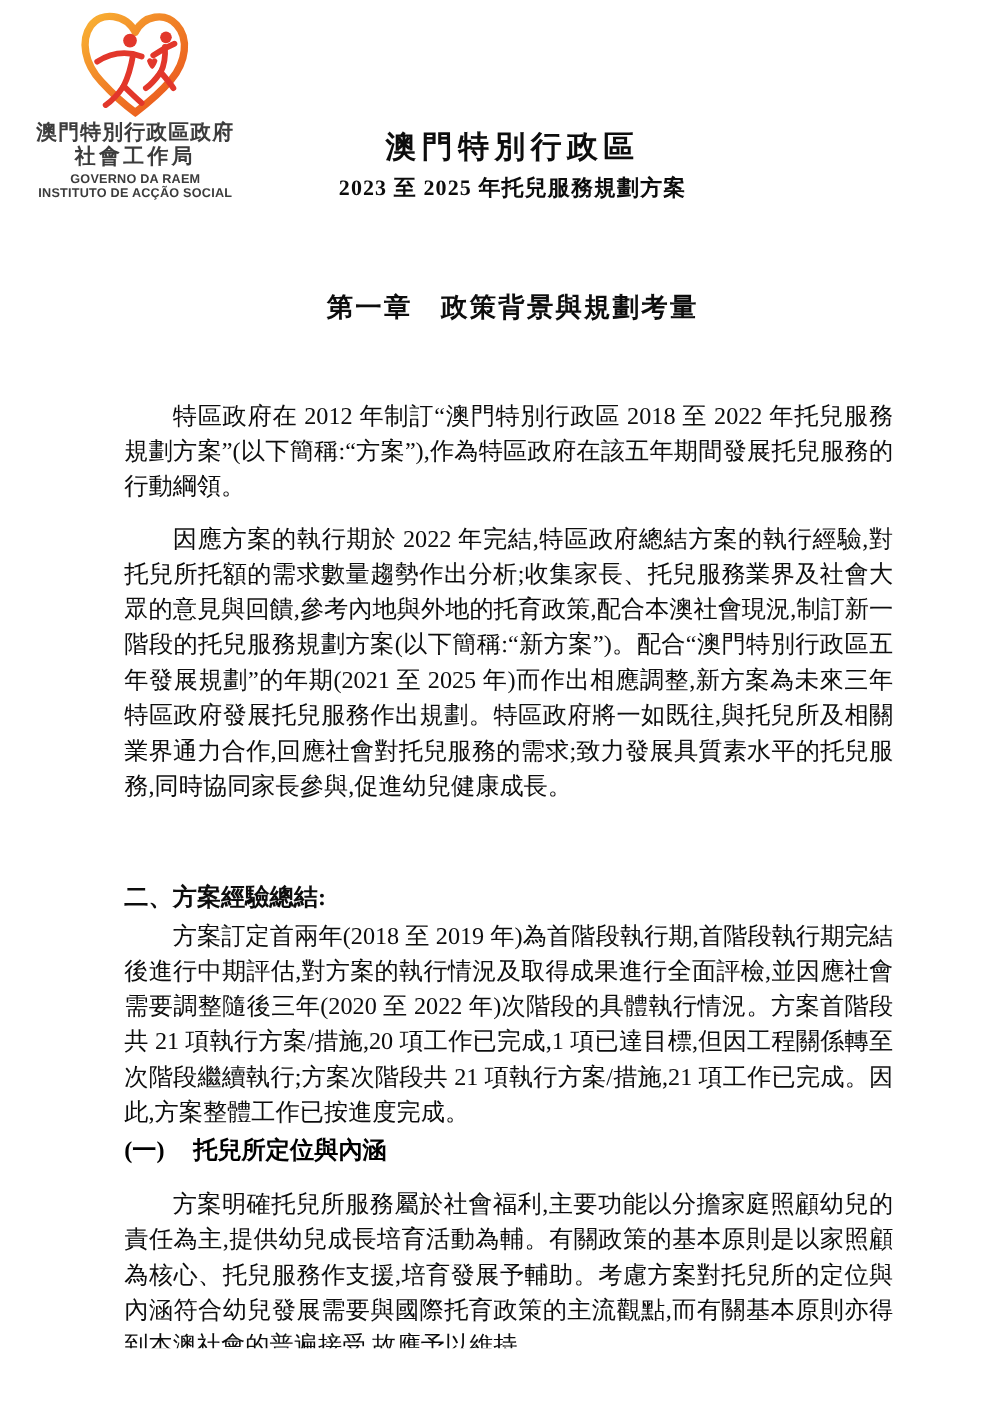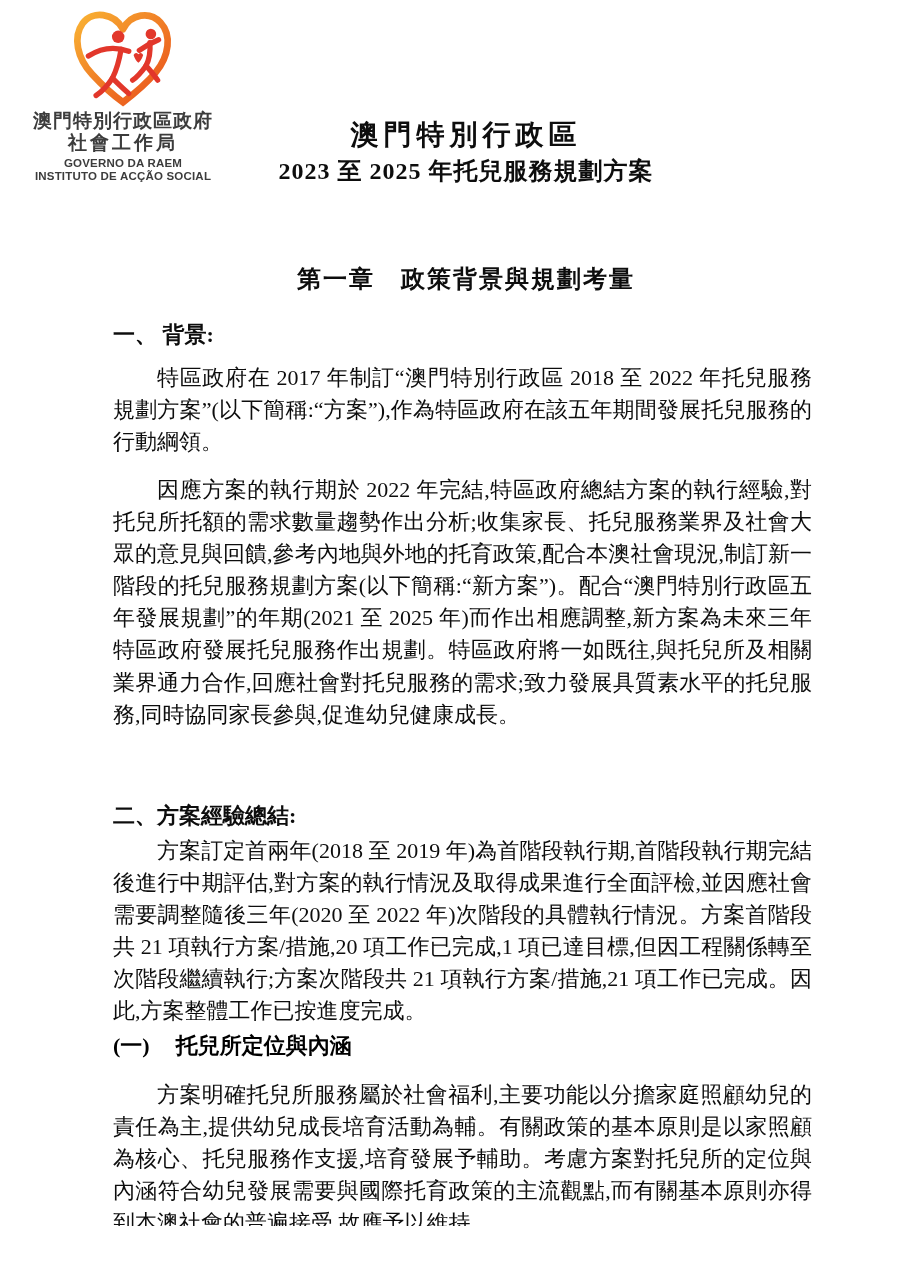--- a/index.html
+++ b/index.html
@@ -14,21 +14,21 @@
     font-family:"Liberation Sans","DejaVu Sans",sans-serif; font-weight:bold; color:#3c3c3c;
   }
   .logo-heart { width:106px; height:100px; margin:0 auto 2px auto; display:block; }
   .org-zh1 { font-size:19px; line-height:22px; letter-spacing:1px; white-space:nowrap; }
   .org-zh2 { font-size:19px; line-height:22px; letter-spacing:3px; white-space:nowrap; }
   .org-pt1 { font-size:11.5px; line-height:13px; margin-top:3px; letter-spacing:0.2px; }
   .org-pt2 { font-size:11.5px; line-height:13px; letter-spacing:0.2px; }
   
   .doc-title { position:absolute; left:110px; top:117px; width:712px; margin:0; text-align:center; font-weight:bold; color:#0d0d0d; }
   .doc-title .t1 { display:block; font-size:28px; line-height:36px; letter-spacing:5px; }
-  .doc-title .t2 { display:block; font-size:24px; line-height:36px; letter-spacing:1px; }
+  .doc-title .t2 { display:block; font-size:20px; line-height:36px; letter-spacing:1px; }
   .chapter {
     position:absolute; left:110px; top:263px; width:712px; margin:0; text-align:center;
     font-size:24px; font-weight:bold; letter-spacing:2px; color:#0d0d0d;
   }
   
   .sec {
     position:absolute; left:113px; width:700px; margin:0;
     font-size:22px; font-weight:bold; line-height:26px; color:#0d0d0d;
   }
   .sec1 { top:322px; }
@@ -90,22 +90,21 @@
     <div class="org-pt2">INSTITUTO DE ACÇÃO SOCIAL</div>
   </header>
 
   <h1 class="doc-title">
     <span class="t1">澳門特別行政區</span>
     <span class="t2">2023 至 2025 年托兒服務規劃方案</span>
   </h1>
 
   <h2 class="chapter">第一章　政策背景與規劃考量</h2>
 
-  <h3 class="sec sec1">一、 背景:</h3>
-  <p class="para p1">特區政府在 2017 年制訂“澳門特別行政區 2018 至 2022 年托兒服務規劃方案”(以下簡稱:“方案”),作為特區政府在該五年期間發展托兒服務的行動綱領。</p>
+  <p class="para p1">特區政府在 2012 年制訂“澳門特別行政區 2018 至 2022 年托兒服務規劃方案”(以下簡稱:“方案”),作為特區政府在該五年期間發展托兒服務的行動綱領。</p>
   <p class="para p2">因應方案的執行期於 2022 年完結,特區政府總結方案的執行經驗,對托兒所托額的需求數量趨勢作出分析;收集家長、托兒服務業界及社會大眾的意見與回饋,參考內地與外地的托育政策,配合本澳社會現況,制訂新一階段的托兒服務規劃方案(以下簡稱:“新方案”)。配合“澳門特別行政區五年發展規劃”的年期(2021 至 2025 年)而作出相應調整,新方案為未來三年特區政府發展托兒服務作出規劃。特區政府將一如既往,與托兒所及相關業界通力合作,回應社會對托兒服務的需求;致力發展具質素水平的托兒服務,同時協同家長參與,促進幼兒健康成長。</p>
 
   <h3 class="sec sec2">二、方案經驗總結:</h3>
   <p class="para p3">方案訂定首兩年(2018 至 2019 年)為首階段執行期,首階段執行期完結後進行中期評估,對方案的執行情況及取得成果進行全面評檢,並因應社會需要調整隨後三年(2020 至 2022 年)次階段的具體執行情況。方案首階段共 21 項執行方案/措施,20 項工作已完成,1 項已達目標,但因工程關係轉至次階段繼續執行;方案次階段共 21 項執行方案/措施,21 項工作已完成。因此,方案整體工作已按進度完成。</p>
 
   <h4 class="subsec">
     <span>(一)</span><span class="subsec-title">托兒所定位與內涵</span>
   </h4>
   <p class="para p4">方案明確托兒所服務屬於社會福利,主要功能以分擔家庭照顧幼兒的責任為主,提供幼兒成長培育活動為輔。有關政策的基本原則是以家照顧為核心、托兒服務作支援,培育發展予輔助。考慮方案對托兒所的定位與內涵符合幼兒發展需要與國際托育政策的主流觀點,而有關基本原則亦得到本澳社會的普遍接受,故應予以維持。</p>
 

